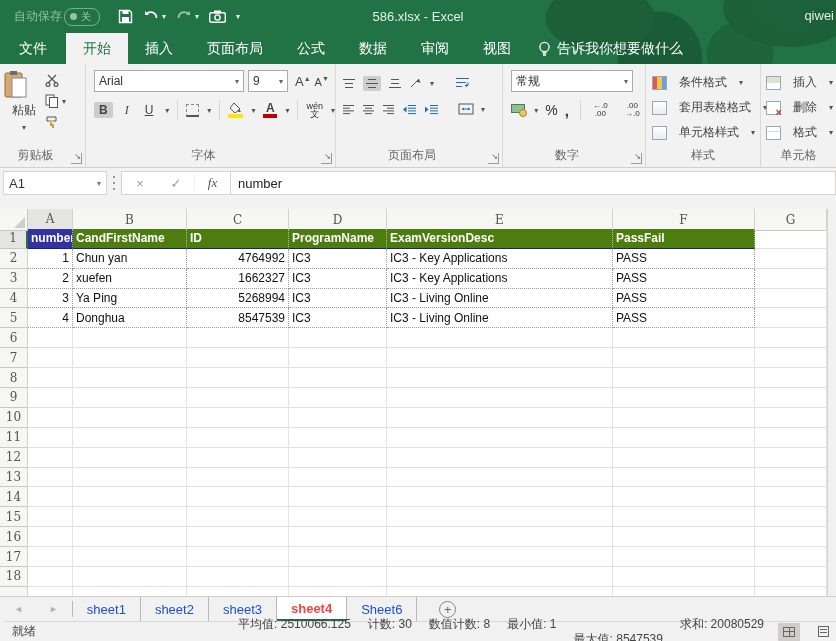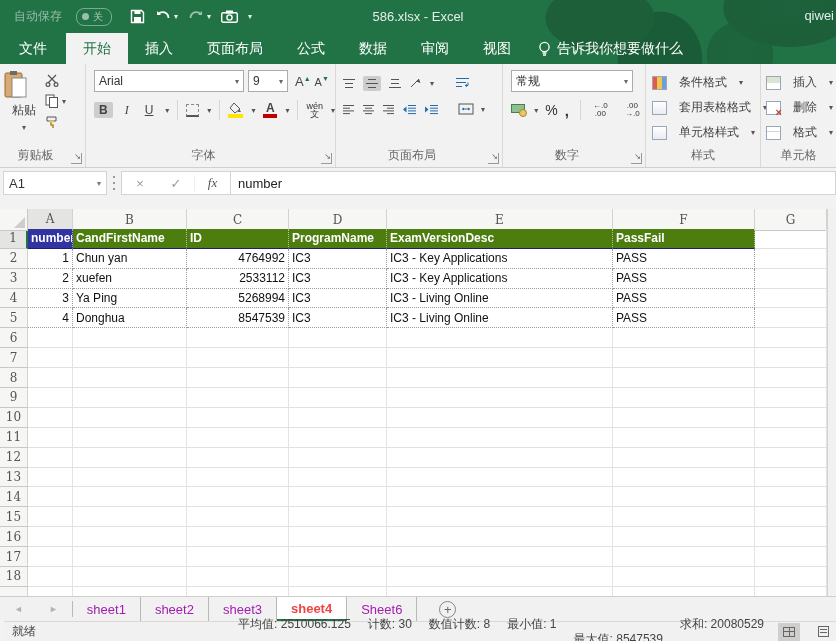--- a/index.html
+++ b/index.html
@@ -7,21 +7,21 @@
   body{position:relative;font-family:"Liberation Sans",sans-serif;background:#f3f2f2;font-size:12px;color:#444}
 
   
   .chrome{position:absolute;left:0;top:0;width:836px;height:64px;background:#217346;
     background-image:
       radial-gradient(ellipse 90px 55px at 600px 18px,#1c5f39 0%,#1c5f39 60%,transparent 61%),
       radial-gradient(ellipse 70px 80px at 660px 60px,#1a5c37 0%,#1a5c37 60%,transparent 61%),
       radial-gradient(ellipse 120px 70px at 790px 8px,#1d623c 0%,#1c5f39 55%,transparent 56%),
       radial-gradient(ellipse 60px 60px at 740px 55px,#1e653d 0%,#1d633b 55%,transparent 56%);}
   .titlebar{position:absolute;left:0;top:0;width:100%;height:33px;display:flex;align-items:center}
-  .autosave{display:flex;align-items:center;gap:14px;margin-left:14px;color:rgba(255,255,255,.5);font-size:12px}
+  .autosave{display:flex;align-items:center;gap:2px;margin-left:14px;color:rgba(255,255,255,.5);font-size:12px}
   .pill{display:inline-flex;align-items:center;gap:4px;border:1px solid rgba(255,255,255,.4);border-radius:8px;padding:1px 8px 1px 5px;font-size:10px;color:rgba(255,255,255,.6)}
   .pill .dot{width:7px;height:7px;border-radius:50%;background:rgba(255,255,255,.55);display:inline-block}
   .qat{display:flex;align-items:center;gap:10px;margin-left:18px}
   .qat .caret{color:#e6f2ea;font-size:8px}
   .qat .dim svg{opacity:.55}
   .win-title{position:absolute;left:0;right:0;text-align:center;color:rgba(255,255,255,.88);font-size:13px;pointer-events:none}
   .win-user{position:absolute;right:2px;top:8px;color:rgba(255,255,255,.88);font-size:13px}
   
   .tabrow{position:absolute;left:0;top:33px;width:100%;height:31px;display:flex;align-items:stretch;font-size:14px}
   .rtab{color:#fff;padding:0 17px;display:flex;align-items:center;cursor:default}
@@ -95,21 +95,21 @@
   .cell.navy{background:#4d7c0f;color:#fff;font-weight:bold;border-right:1px dotted rgba(255,255,255,.55);border-bottom:1px solid #201d74}
   .cell.a1{background:#3134a0}
   .cell.dot{border-right:1px dotted #9b9b9b;border-bottom:1px dotted #9b9b9b}
   .cell.num{justify-content:flex-end}
   .scrollstrip{position:absolute;right:0;top:0;width:9px;height:387px;background:#f1f1f1;border-left:1px solid #d4d2d0}
 
   
   .sheetbar{position:absolute;left:0;top:596px;width:836px;height:25px;background:#f1f1f1;border-top:1px solid #cfcecc;display:flex;align-items:stretch;font-size:13px}
   .snav{display:flex;align-items:center;gap:26px;padding:0 14px;color:#b3b2b0;font-size:9px}
   .tabsep{width:1px;background:#b9b8b6;margin:4px 0}
-  .stab{display:flex;align-items:center;padding:0 14px;color:#a21caf;border-right:1px solid #b9b8b6;cursor:pointer}
+  .stab{display:flex;align-items:center;padding:0 14px;color:#1d4ed8;border-right:1px solid #b9b8b6;cursor:pointer}
   .stab.active{background:#fff;color:#ef4444;font-weight:bold;border-right:1px solid #b9b8b6;border-bottom:2px solid #217346}
   .addsheet{width:17px;height:17px;border:1px solid #868686;border-radius:50%;color:#666;display:flex;align-items:center;justify-content:center;font-size:13px;margin:auto 0 auto 22px;cursor:pointer}
 
   
   .statusbar{position:absolute;left:4px;top:621px;width:836px;height:20px;background:#f1f1f1;border-top:1px solid #d9d8d6;display:flex;align-items:center;font-size:12px;color:#444}
   .smode{padding-left:8px}
   .sstats{margin-left:auto;display:flex;gap:17px;padding-right:14px;white-space:nowrap}
   .viewbtns{display:flex;gap:12px;padding-right:6px}
   .vbtn{width:22px;height:18px;display:flex;align-items:center;justify-content:center;cursor:pointer}
   .vbtn.on{background:#cfcecd}
@@ -438,21 +438,21 @@
       <div class="cell dot num">1</div>
       <div class="cell dot">Chun yan</div>
       <div class="cell dot num">4764992</div>
       <div class="cell dot">IC3</div>
       <div class="cell dot">IC3 - Key Applications</div>
       <div class="cell dot">PASS</div>
       <div class="cell"></div>
       <div class="rh">3</div>
       <div class="cell dot num">2</div>
       <div class="cell dot">xuefen</div>
-      <div class="cell dot num">2533112</div>
+      <div class="cell dot num">1662327</div>
       <div class="cell dot">IC3</div>
       <div class="cell dot">IC3 - Key Applications</div>
       <div class="cell dot">PASS</div>
       <div class="cell"></div>
       <div class="rh">4</div>
       <div class="cell dot num">3</div>
       <div class="cell dot">Ya Ping</div>
       <div class="cell dot num">5268994</div>
       <div class="cell dot">IC3</div>
       <div class="cell dot">IC3 - Living Online</div>

